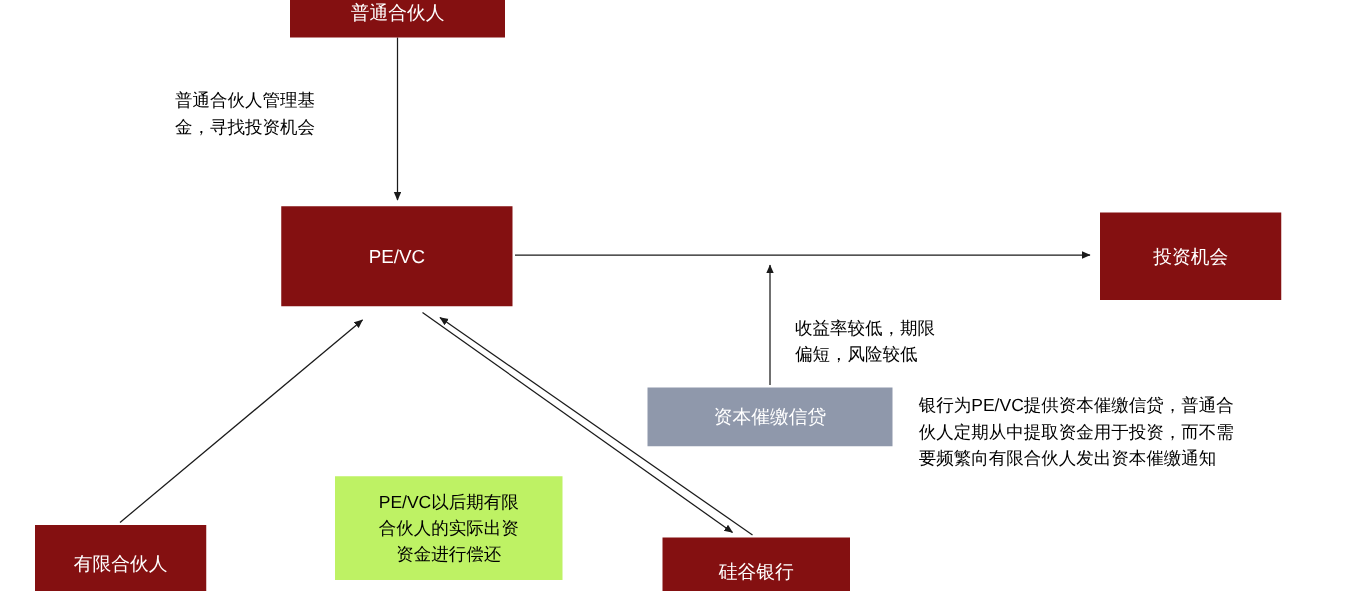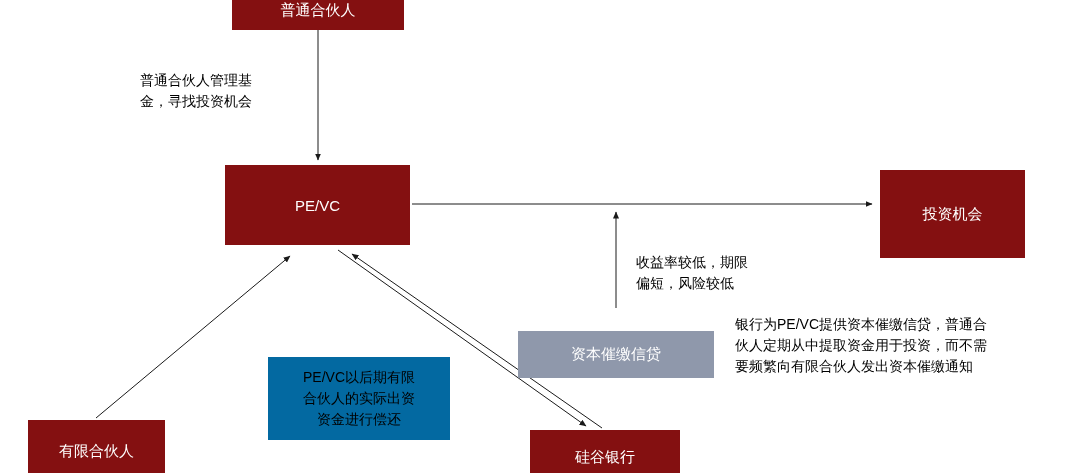--- a/index.html
+++ b/index.html
@@ -38,26 +38,27 @@
   .node.grayblue { background: #8f98ab; }
   .note {
     position: absolute;
     font-size: 14px;
     line-height: 21px;
     color: #000000;
     white-space: pre-line;
     text-align: left;
   }
   .note.boxed {
-    background: #0369a1;
+    background: #bef264;
     display: flex;
     align-items: center;
     justify-content: center;
     text-align: center;
     box-sizing: border-box;
+    margin-top: 24px;
   }
 </style>
 </head>
 <body>
 
 <div id="canvas">
 
   <svg class="arrows" viewBox="0 0 1080 473">
     <defs>
       <marker id="arw" markerWidth="8" markerHeight="8" refX="6.5" refY="3" orient="auto" markerUnits="userSpaceOnUse">
@@ -73,25 +74,25 @@
   </svg>
 
   <div class="node red" style="left:232px; top:-36px; width:172px; height:66px; align-items:flex-end;">
     <span style="padding-bottom:10px;">普通合伙人</span>
   </div>
 
   <div class="node red" style="left:225px; top:165px; width:185px; height:80px;">
     <span>PE/VC</span>
   </div>
 
-  <div class="node red" style="left:880px; top:170px; width:145px; height:88px;">
+  <div class="node red" style="left:880px; top:170px; width:145px; height:70px;">
     <span>投资机会</span>
   </div>
 
-  <div class="node grayblue" style="left:518px; top:310px; width:196px; height:47px;margin-top:21px;">
+  <div class="node grayblue" style="left:518px; top:310px; width:196px; height:47px;">
     <span>资本催缴信贷</span>
   </div>
 
   <div class="node red" style="left:28px; top:420px; width:137px; height:62px;">
     <span>有限合伙人</span>
   </div>
 
   <div class="node red" style="left:530px; top:430px; width:150px; height:55px;">
     <span>硅谷银行</span>
   </div>

